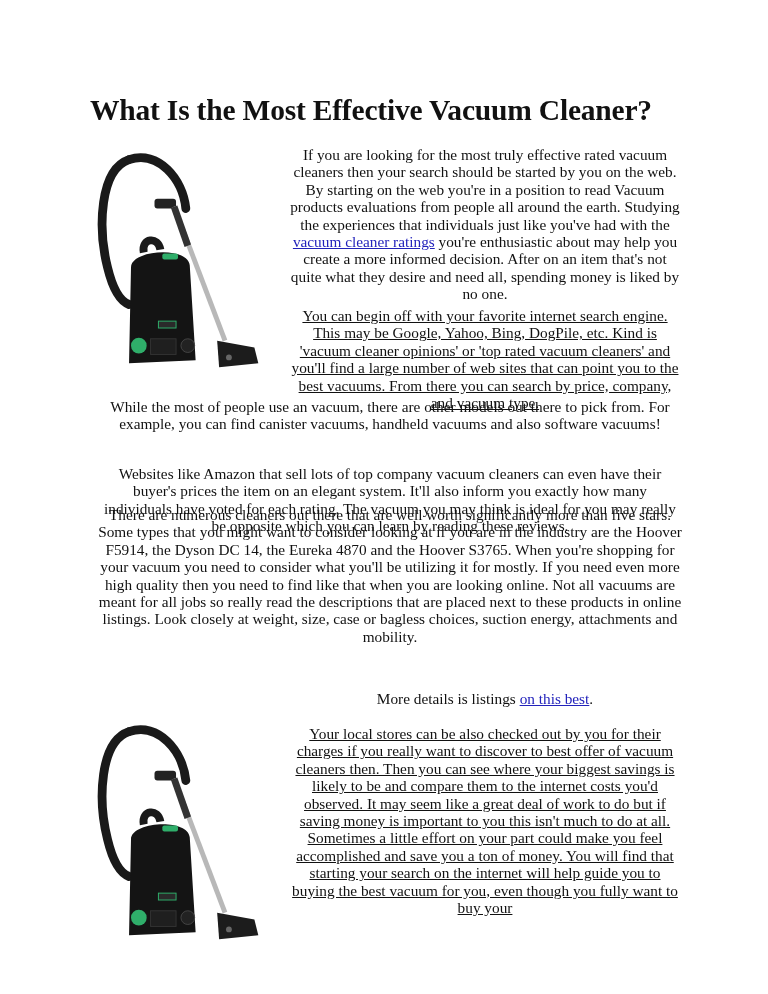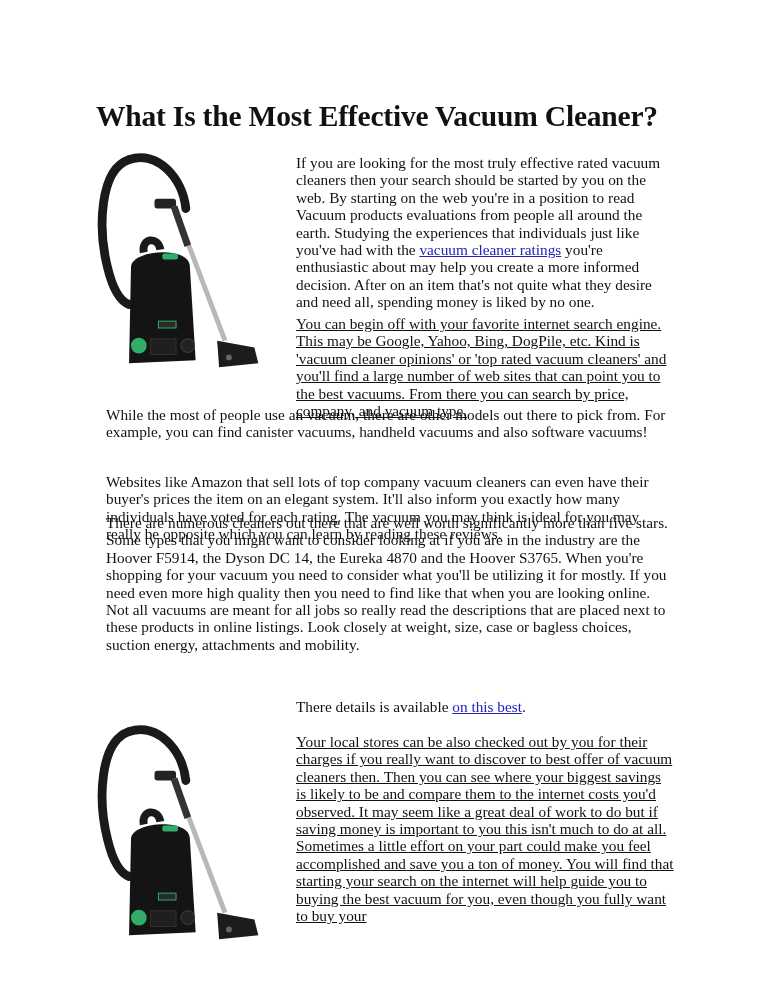--- a/index.html
+++ b/index.html
@@ -4,30 +4,30 @@
   <style>
     html, body { margin: 0; padding: 0; background: #ffffff; }
     body {
       width: 768px; height: 994px; position: relative; overflow: hidden;
       font-family: "Liberation Serif", "DejaVu Serif", serif;
       color: #111111;
     }
     .title {
       position: absolute; left: 90px; top: 92px;
       font-size: 29.5px; font-weight: bold; letter-spacing: -0.2px;
-      white-space: nowrap; margin: 6px; line-height: 36px;
+      white-space: nowrap; margin: 0; line-height: 36px;
     }
     .text { font-size: 15.3px; line-height: 17.4px; }
     .col {
       position: absolute; left: 280px; width: 410px;
     }
     .full {
       position: absolute; left: 90px; width: 600px;
     }
-    .p { margin: 16px; }
+    .p { margin: 8px; text-align: center; }
     a.link { color: #2222bb; text-decoration: underline; }
     .vac { position: absolute; }
   </style>
 </head>
 <body>
 
 <h1 class="title">What Is the Most Effective Vacuum Cleaner?</h1>
 
 <svg class="vac" style="left:88px; top:140px;" width="180" height="235" viewBox="0 0 180 240">
   <path d="M40 20 C10 30, 8 90, 18 130 C24 155, 32 165, 40 168" stroke="#1a1a1a" stroke-width="9" fill="none" stroke-linecap="round"></path>
@@ -60,21 +60,21 @@
 
 <div class="full text" style="top:457px;">
   <p class="p">Websites like Amazon that sell lots of top company vacuum cleaners can even have their buyer's prices the item on an elegant system. It'll also inform you exactly how many individuals have voted for each rating. The vacuum you may think is ideal for you may really be opposite which you can learn by reading these reviews.</p>
 </div>
 
 <div class="full text" style="top:498px;">
   <p class="p">There are numerous cleaners out there that are well worth significantly more than five stars. Some types that you might want to consider looking at if you are in the industry are the Hoover F5914, the Dyson DC 14, the Eureka 4870 and the Hoover S3765. When you're shopping for your vacuum you need to consider what you'll be utilizing it for mostly. If you need even more high quality then you need to find like that when you are looking online. Not all vacuums are meant for all jobs so really read the descriptions that are placed next to these products in online listings. Look closely at weight, size, case or bagless choices, suction energy, attachments and mobility.</p>
 </div>
 
 <div class="col text" style="top:682px;">
-  <p class="p"><span>There details is available </span><a class="link" href="#">on this best</a><span>.</span></p>
+  <p class="p"><span>More details is listings </span><a class="link" href="#">on this best</a><span>.</span></p>
 </div>
 
 <svg class="vac" style="left:88px; top:712px;" width="180" height="235" viewBox="0 0 180 240">
   <path d="M40 20 C10 30, 8 90, 18 130 C24 155, 32 165, 40 168" stroke="#1a1a1a" stroke-width="9" fill="none" stroke-linecap="round"></path>
   <path d="M40 20 C70 10, 95 40, 98 70" stroke="#1a1a1a" stroke-width="9" fill="none" stroke-linecap="round"></path>
   <rect x="66" y="60" width="22" height="10" rx="3" fill="#222"></rect>
   <line x1="86" y1="68" x2="138" y2="205" stroke="#b8b8b8" stroke-width="5"></line>
   <line x1="86" y1="68" x2="100" y2="108" stroke="#333" stroke-width="7"></line>
   <path d="M130 205 L168 212 L172 228 L132 232 Z" fill="#1c1c1c"></path>
   <circle cx="142" cy="222" r="3" fill="#666"></circle>

